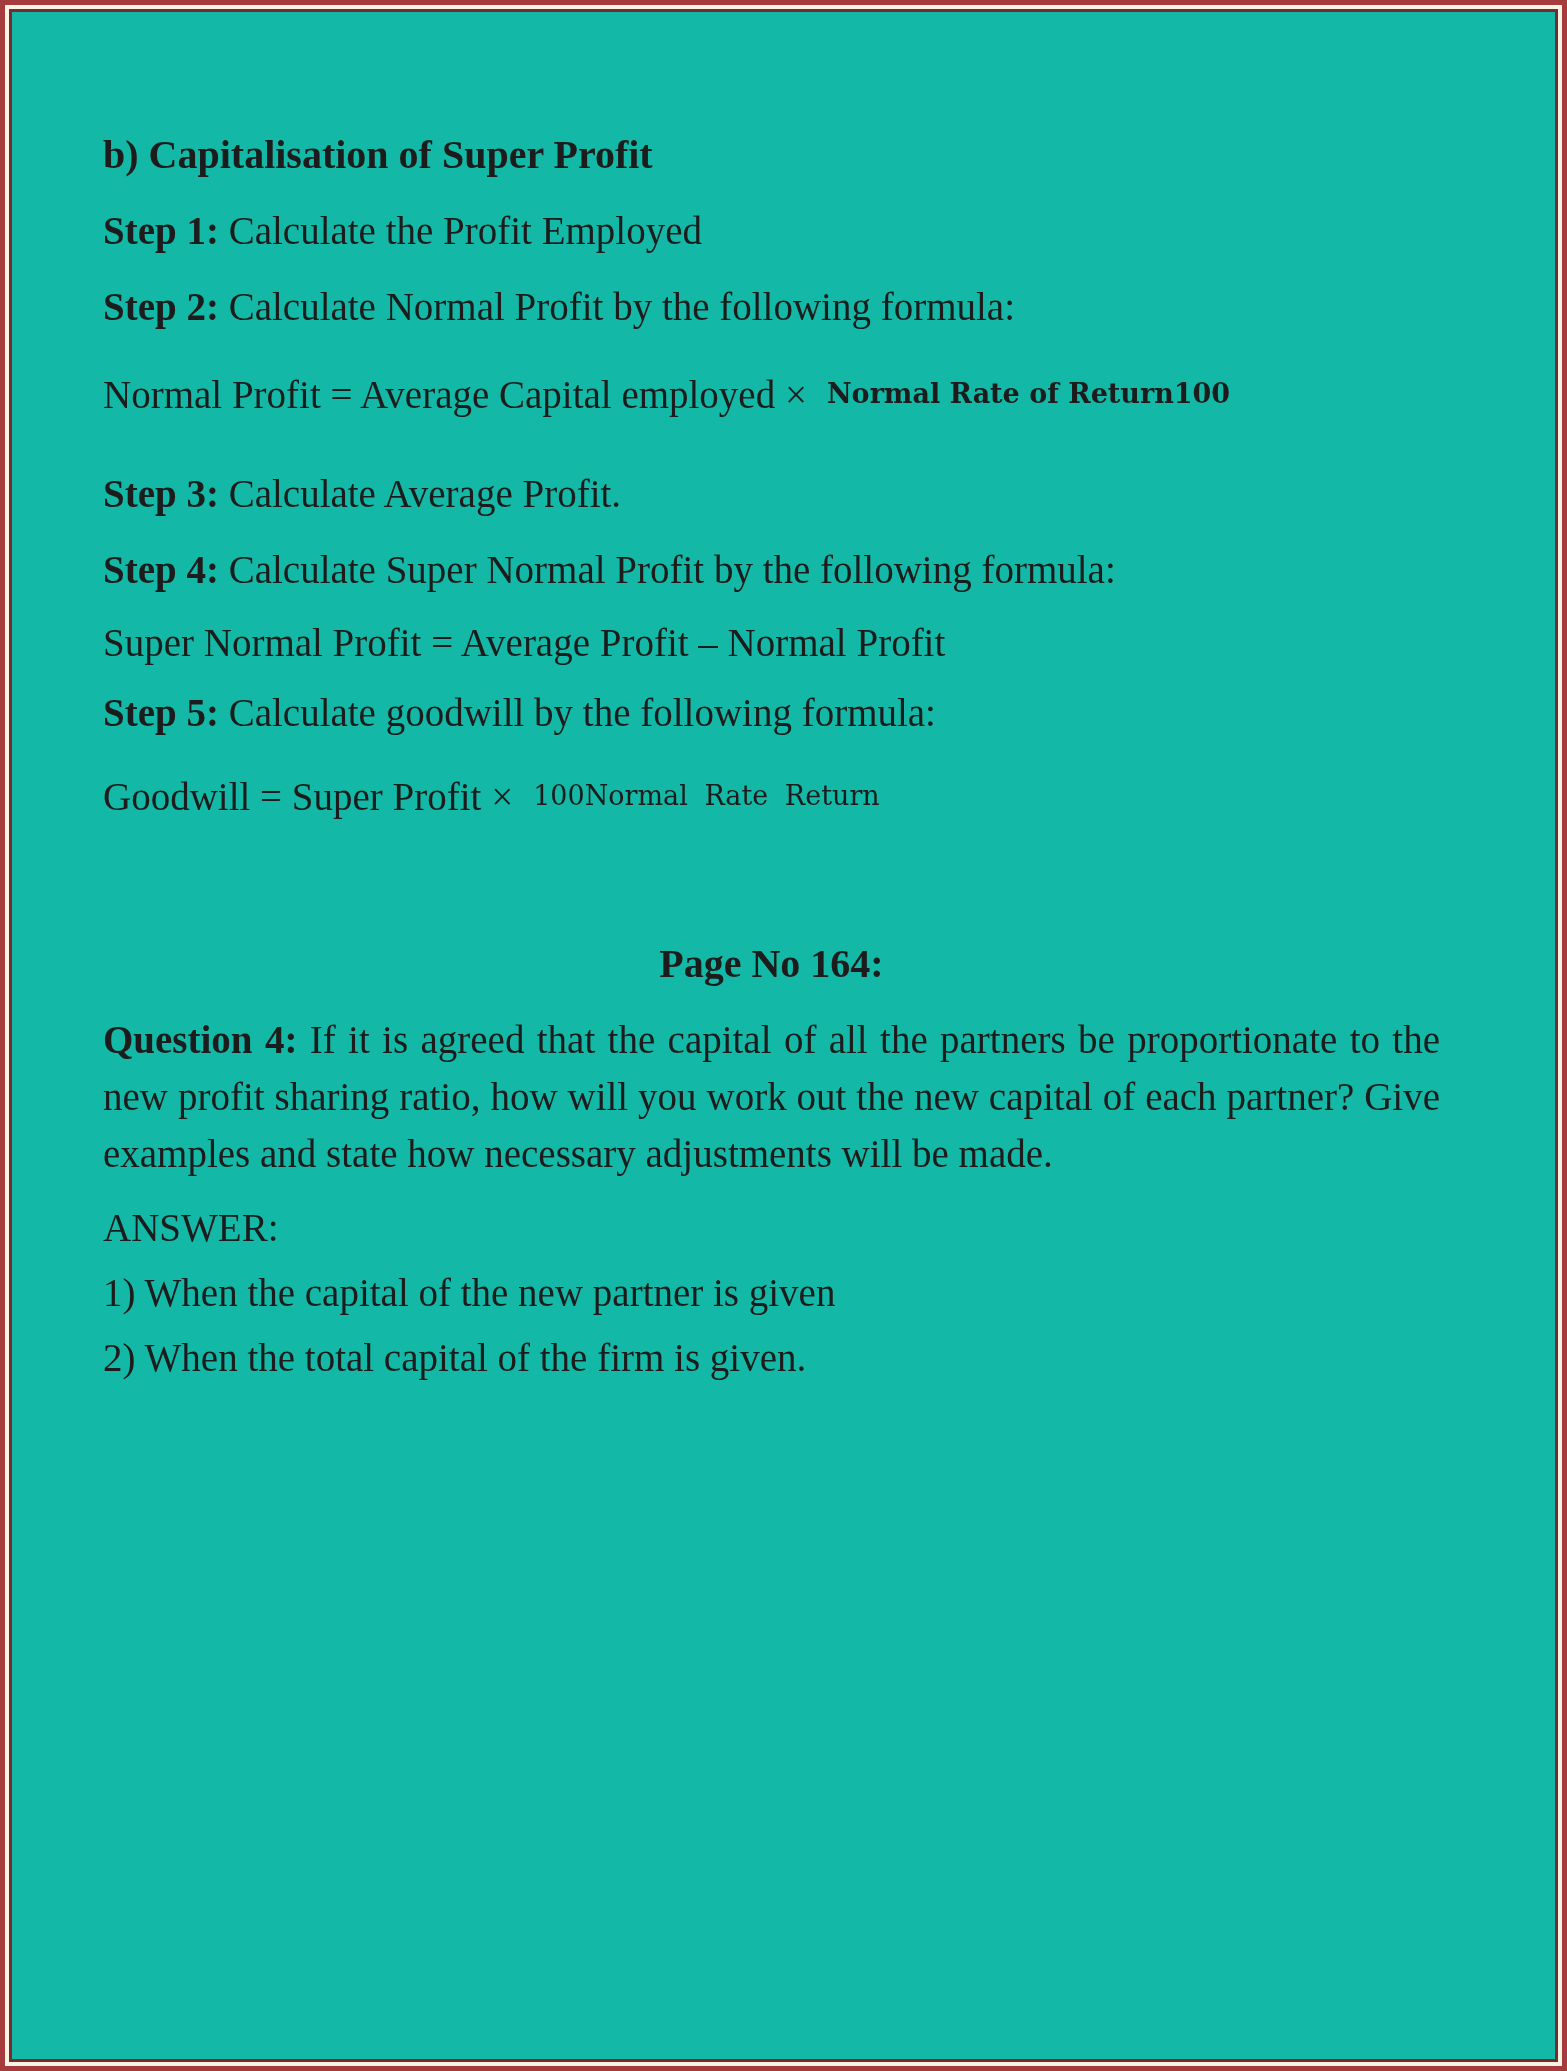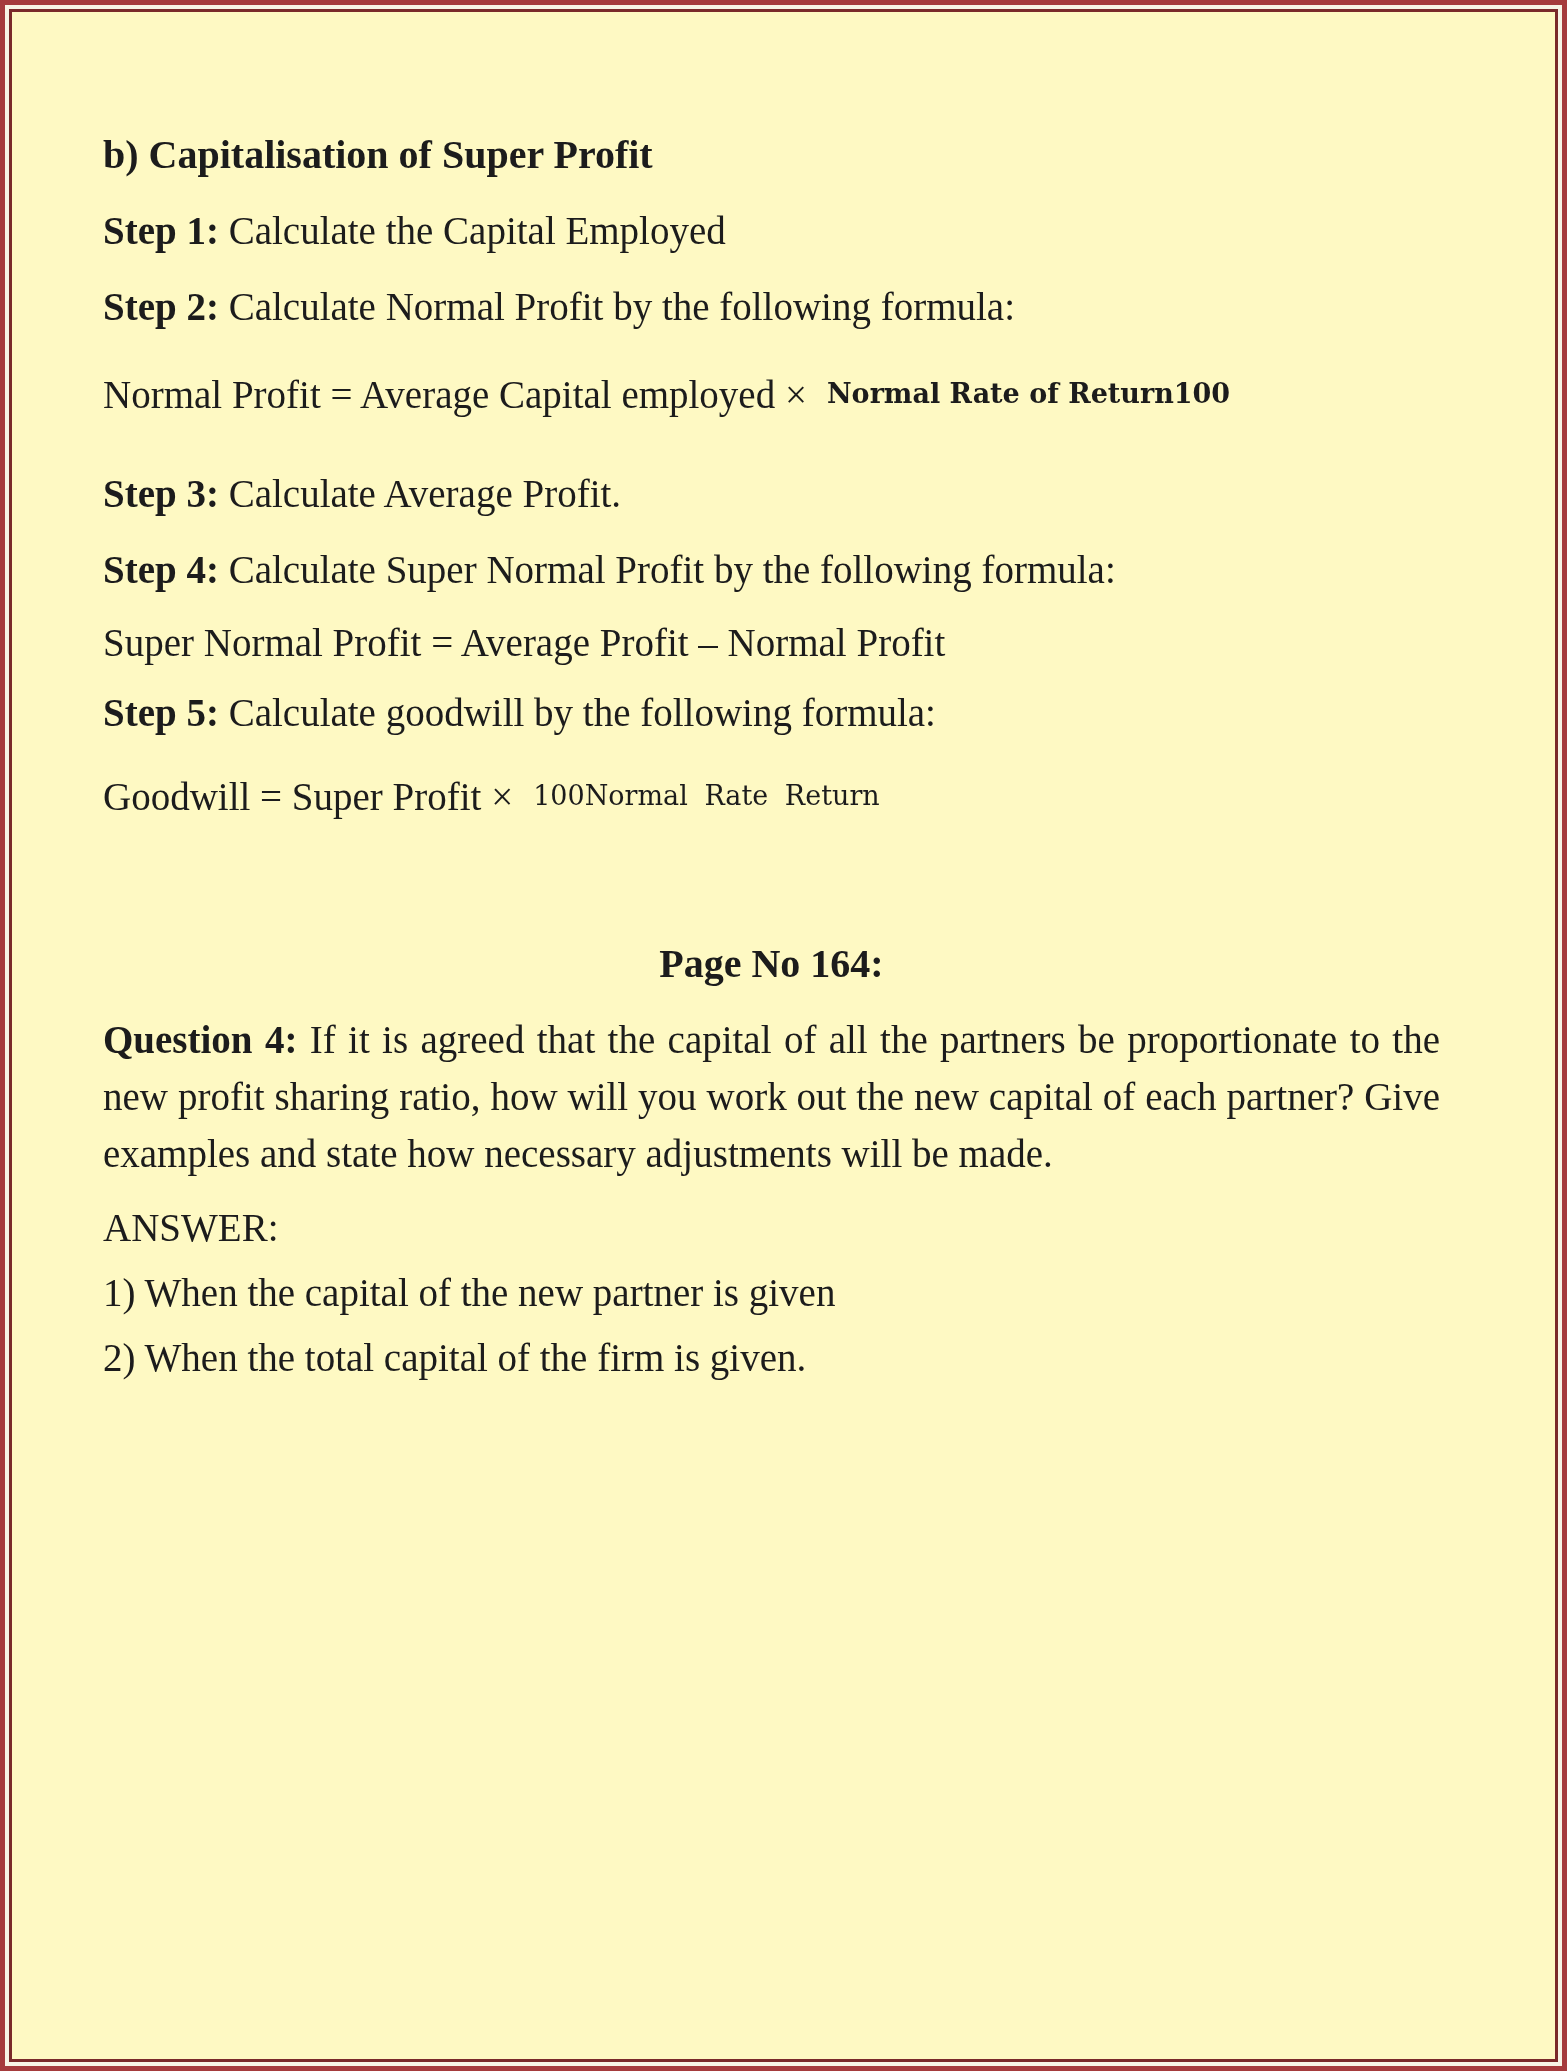--- a/index.html
+++ b/index.html
@@ -10,21 +10,21 @@
     width: 1567px;
     height: 2071px;
     position: relative;
     background: #a53b3d;
     font-family: "Liberation Serif", serif;
     overflow: hidden;
   }
   .page {
     position: absolute;
     inset: 9px;
-    background: #fef9c3;
+    background: #14b8a6;
     border: 3px solid #7a2a2a;
     box-shadow: 0 0 0 4px #f7f4e6;
     box-sizing: border-box;
   }
   .content {
     position: absolute;
     top: 0;
     left: 91px;
     right: 115px;
     padding-top: 114px;
@@ -90,21 +90,21 @@
   }
 </style>
 </head>
 <body>
 
 <div class="page">
   <div class="content">
 
     <h1 class="section-heading first">b) Capitalisation of Super Profit</h1>
 
-    <p class="line"><span class="bold">Step 1:</span> <span>Calculate the Capital Employed</span></p>
+    <p class="line"><span class="bold">Step 1:</span> <span>Calculate the Profit Employed</span></p>
 
     <p class="line"><span class="bold">Step 2:</span> <span>Calculate Normal Profit by the following formula:</span></p>
 
     <div class="formula">
       <span>Normal Profit = Average Capital employed ×</span>
       <span class="frac frac-bold">
         <span class="num">Normal Rate of Return</span>
         <span class="bar"></span>
         <span class="den">100</span>
       </span>

